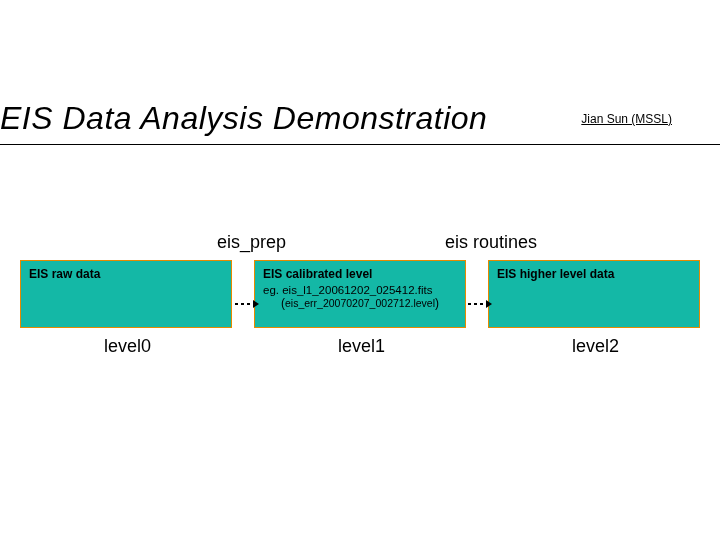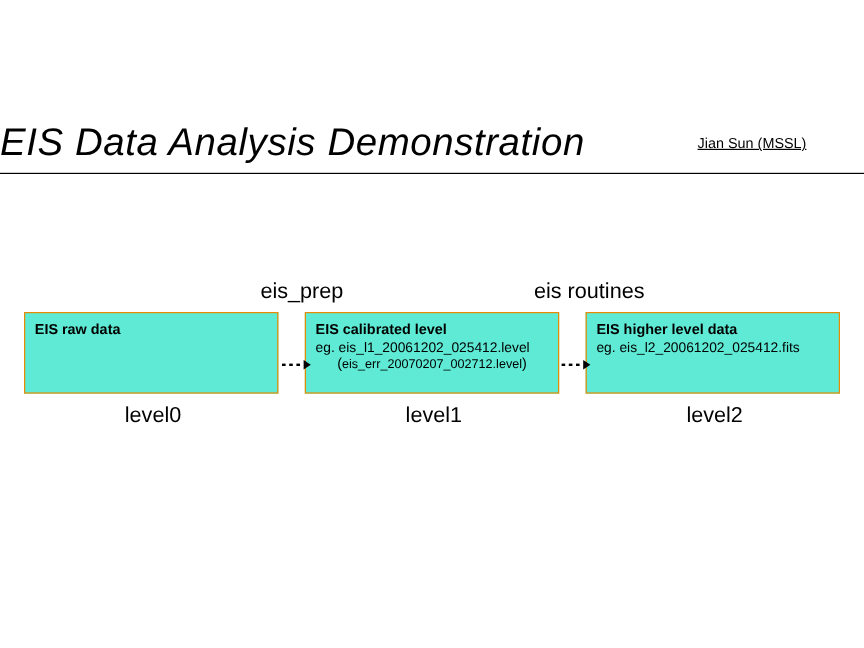--- a/index.html
+++ b/index.html
@@ -9,21 +9,21 @@
     .title-area { position: absolute; top: 100px; left: 0; right: 0; }
     .title { font-size: 32px; font-style: italic; text-align: left; letter-spacing: 0.5px; }
     .author { position: absolute; top: 112px; right: 48px; font-size: 12px; text-decoration: underline; }
     .hr { position: absolute; top: 144px; left: 0; right: 0; height: 1px; background: #000; }
 
     .labels { position: absolute; top: 232px; left: 0; right: 0; font-size: 18px; }
     .label-prep { position: absolute; left: 217px; }
     .label-routines { position: absolute; left: 445px; }
 
     .boxes { position: absolute; top: 260px; left: 0; right: 0; display: flex; justify-content: space-between; padding: 0 20px; }
-    .box { border: 1.5px solid #e68a00; background: #5eead4; width: 212px; height: 68px; padding: 6px 8px 0 8px; position: relative; }
+    .box { border: 1.5px solid #e68a00; background: #14b8a6; width: 212px; height: 68px; padding: 6px 8px 0 8px; position: relative; }
     .box .t1 { font-size: 12px; font-weight: bold; }
     .box .t2 { font-size: 11.5px; margin-top: 3px; }
     .box .t3 { font-size: 11px; text-align: center; margin-top: 0; }
     .box .sp1 { font-size: 12px; }
     .box .sp2 { font-size: 10.5px; }
 
     .level-row { position: absolute; top: 336px; left: 0; right: 0; font-size: 18px; }
     .lvl0 { position: absolute; left: 104px; }
     .lvl1 { position: absolute; left: 338px; }
     .lvl2 { position: absolute; left: 572px; }
@@ -47,28 +47,27 @@
   <div class="label-prep">eis_prep</div>
   <div class="label-routines">eis routines</div>
 </div>
 
 <div class="boxes">
   <div class="box">
     <div class="t1">EIS raw data</div>
   </div>
   <div class="box">
     <div class="t1">EIS calibrated level</div>
-    <div class="t2">eg. eis_l1_20061202_025412.level</div>
+    <div class="t2">eg. eis_l1_20061202_025412.fits</div>
     <div class="t3">
       <span class="sp1">(</span><span class="sp2">eis_err_20070207_002712.level</span><span class="sp1">)</span>
     </div>
   </div>
   <div class="box">
     <div class="t1">EIS higher level data</div>
-    <div class="t2">eg. eis_l2_20061202_025412.fits</div>
   </div>
 </div>
 
 <div class="level-row">
   <div class="lvl0">level0</div>
   <div class="lvl1">level1</div>
   <div class="lvl2">level2</div>
 </div>
 
 <div class="arrow arrow1">

